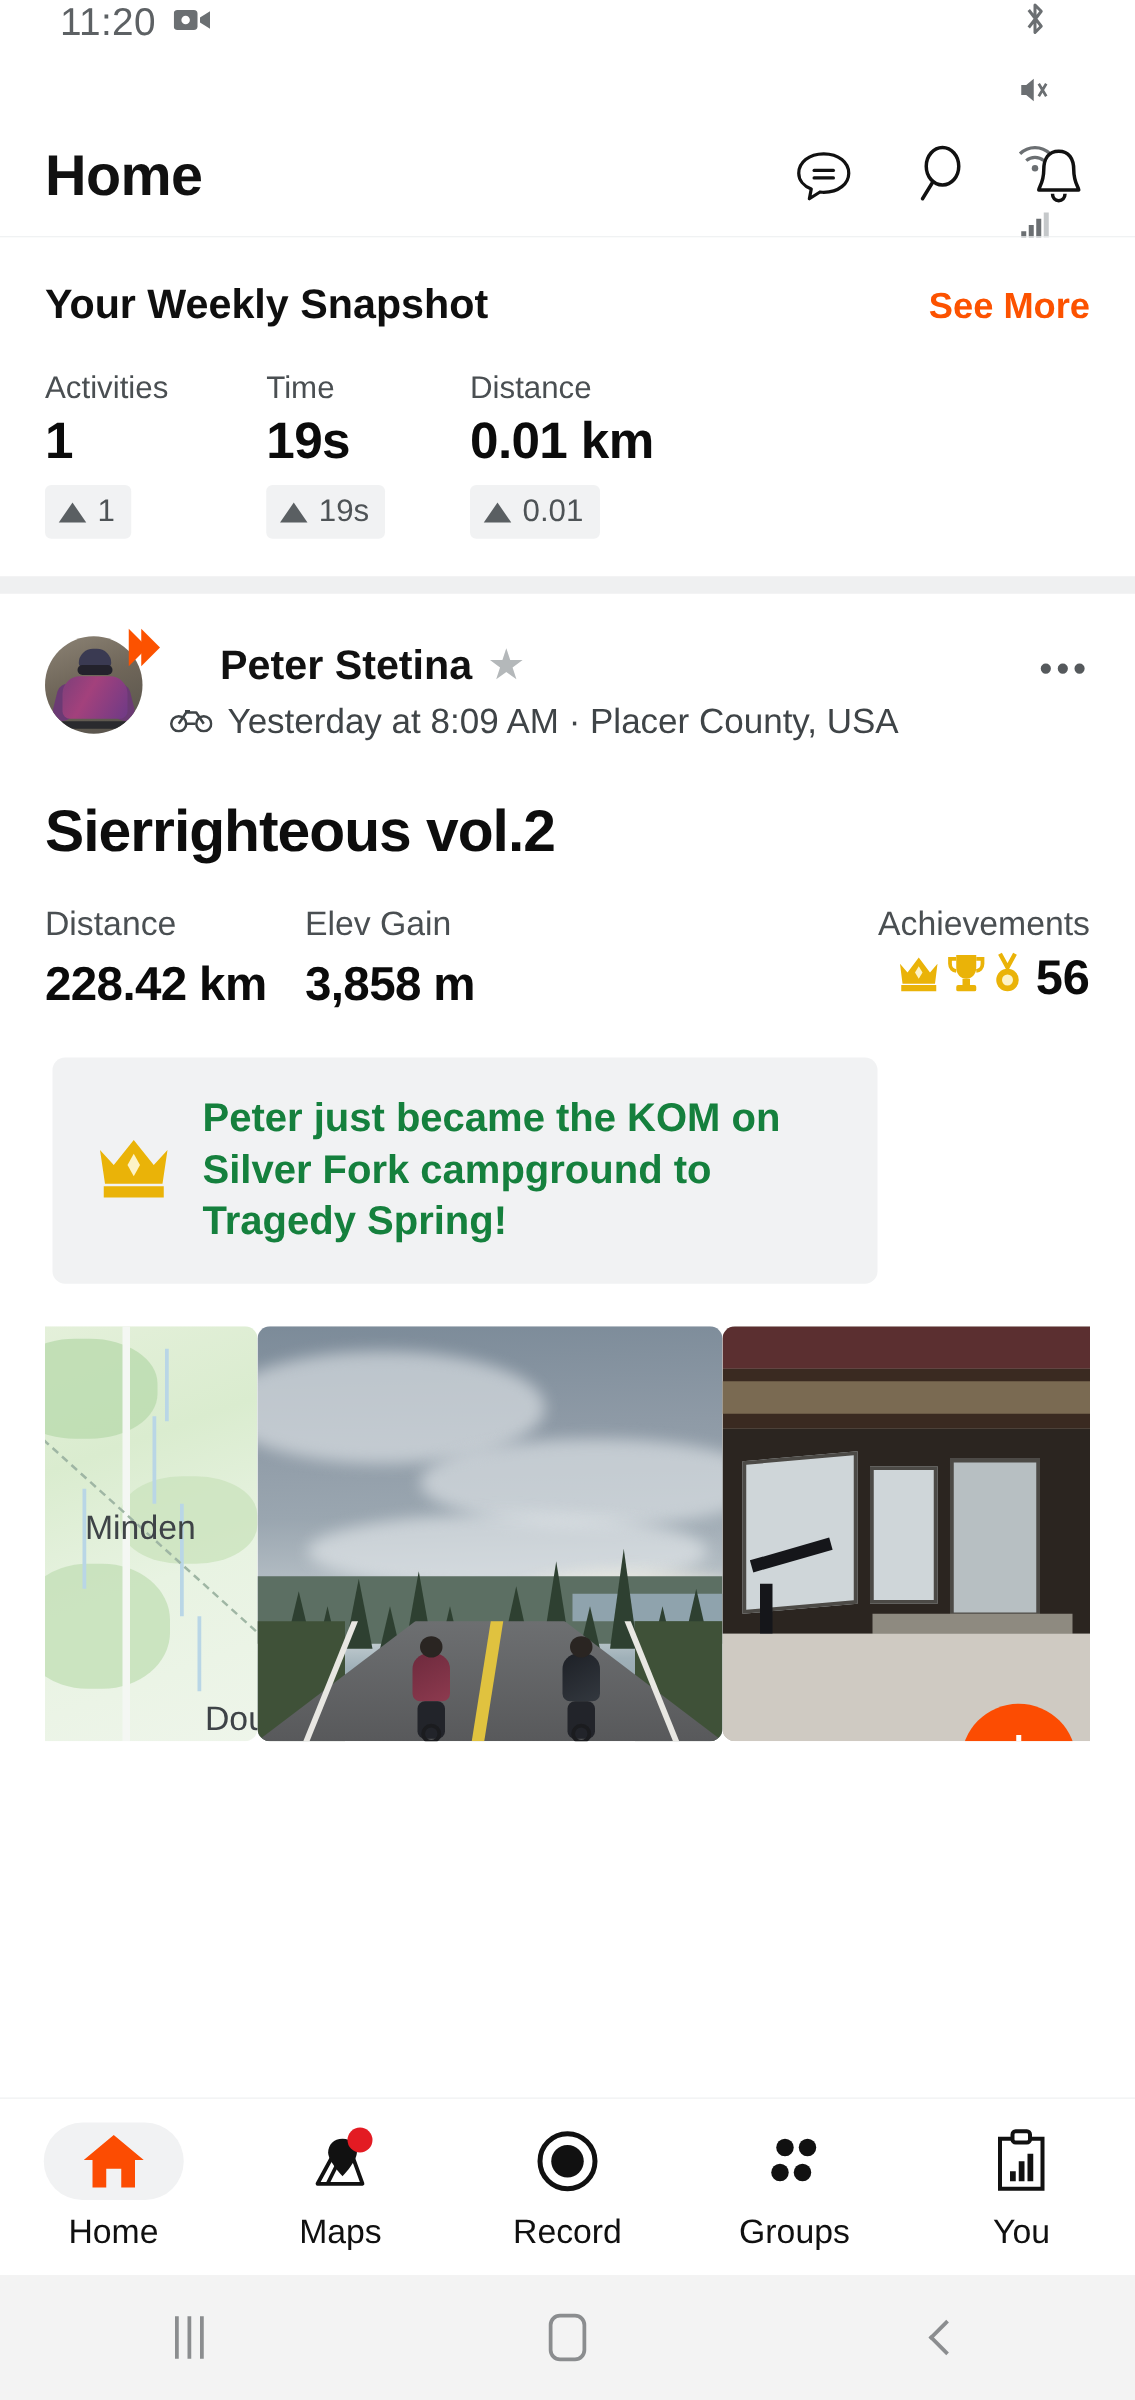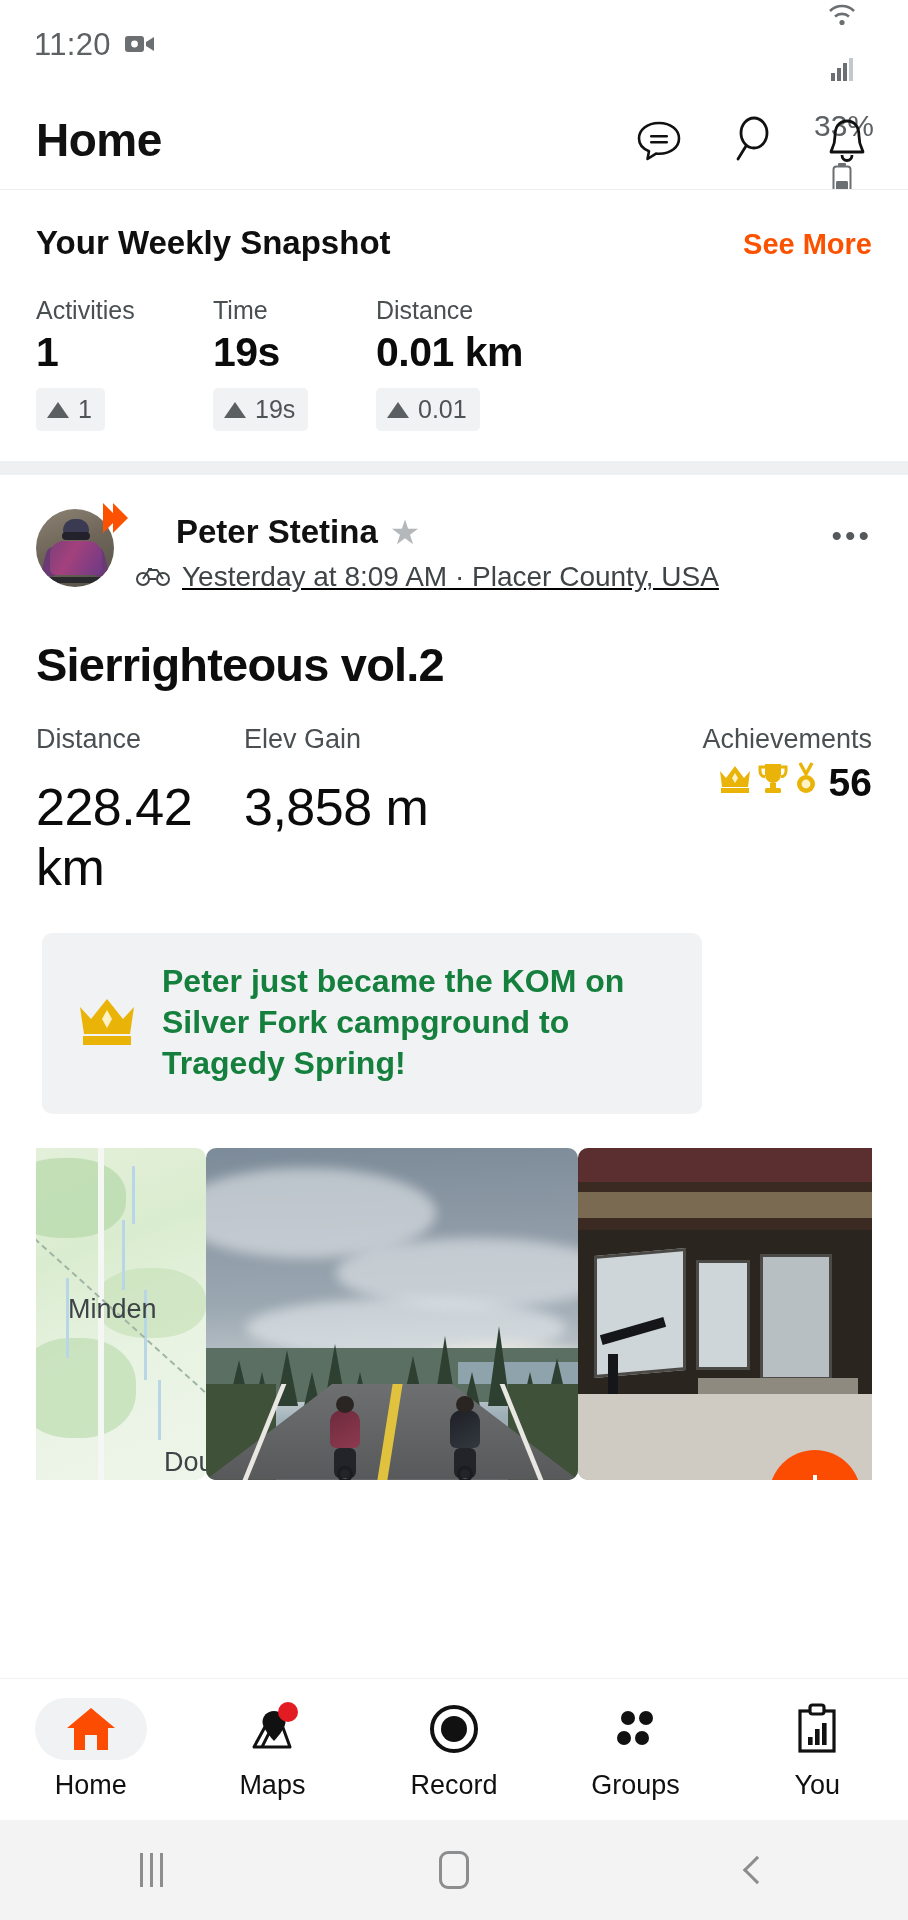--- a/index.html
+++ b/index.html
@@ -7,22 +7,22 @@
     width: 908px; height: 1920px;
     background: #ffffff;
     font-family: "Liberation Sans", sans-serif;
     overflow: hidden;
   }
   .phone { position: relative; width: 908px; height: 1920px; background: #fff; display: flex; flex-direction: column; }
 
   
   .statusbar {
     height: 90px; flex: 0 0 90px;
-    display: flex; align-items: center;
-    padding: 0 34px;
+    display: flex; align-items: flex-start;
+    padding: 0 48px;
     color: #6b6f72; font-size: 30px;
   }
   .sb-left { display: flex; align-items: center; gap: 14px; }
   .sb-time { font-size: 31px; color: #5d6164; letter-spacing: .3px; }
   .sb-right { margin-left: auto; display: flex; align-items: center; gap: 20px; flex-direction: column; }
   .sb-pct { font-size: 30px; color: #5d6164; margin-left: 4px; }
   .ico { display: inline-block; }
 
   
   .header {
@@ -77,33 +77,33 @@
   .avatar .rider-body { position: absolute; left: 14px; top: 32px; width: 52px; height: 34px; background: linear-gradient(120deg,#7d3f7a 0%,#a3417c 40%,#6e3a86 100%); border-radius: 14px 14px 6px 6px; }
   .avatar .rider-arm-l { position: absolute; left: 8px; top: 38px; width: 16px; height: 30px; background: #6b3a74; border-radius: 8px; transform: rotate(14deg); }
   .avatar .rider-arm-r { position: absolute; right: 8px; top: 38px; width: 16px; height: 30px; background: #6b3a74; border-radius: 8px; transform: rotate(-14deg); }
   .avatar .rider-bar { position: absolute; left: 10px; bottom: 4px; width: 58px; height: 6px; background: #2a2a2e; border-radius: 3px; }
   .chevrons { position: absolute; right: -14px; top: -6px; display: flex; }
   .chev { width: 0; height: 0; border-top: 15px solid transparent; border-bottom: 15px solid transparent; border-left: 15px solid #fc5200; margin-left: -5px; }
   .act-meta { margin-left: 22px; padding-top: 4px; }
   .act-name-row { display: flex; align-items: center; gap: 12px; margin-left: 40px; }
   .act-name { font-size: 33px; font-weight: bold; color: #111; }
   .star { color: #b4b8ba; font-size: 34px; line-height: 1; }
-  .act-sub-row { display: flex; align-items: center; gap: 12px; margin-top: 10px; text-decoration: underline; }
+  .act-sub-row { display: flex; align-items: center; gap: 12px; margin-top: 10px; }
   .act-sub { font-size: 28px; color: #3f4447; }
   .kebab { margin-left: auto; color: #55595c; font-size: 30px; letter-spacing: 3px; padding-top: 10px; }
 
   .act-title { font-size: 47px; font-weight: bold; color: #0d0d0d; margin-top: 44px; letter-spacing: -.8px; }
 
   .act-stats { display: flex; margin-top: 32px; align-items: flex-start; }
   .as { display: flex; flex-direction: column; }
   .as-0 { width: 208px; }
   .as-1 { width: auto; }
   .as-2 { margin-left: auto; align-items: flex-end; }
   .as-label { font-size: 27px; color: #4a4f52; }
-  .as-value { font-size: 52px; font-weight: normal; color: #0b0b0b; margin-top: 22px; letter-spacing: -.5px; }
+  .as-value { font-size: 38px; font-weight: bold; color: #0b0b0b; margin-top: 12px; letter-spacing: -.5px; }
   .ach-row { display: flex; align-items: flex-start; gap: 4px; margin-top: 6px; }
   .ach-count { font-size: 39px; font-weight: bold; color: #0b0b0b; margin-left: 6px; }
 
   
   .kom {
     margin: 36px 0 0 6px; width: 660px;
     background: #f1f2f3; border-radius: 10px;
     display: flex; align-items: center; gap: 24px;
     padding: 28px 30px 30px 34px;
   }

